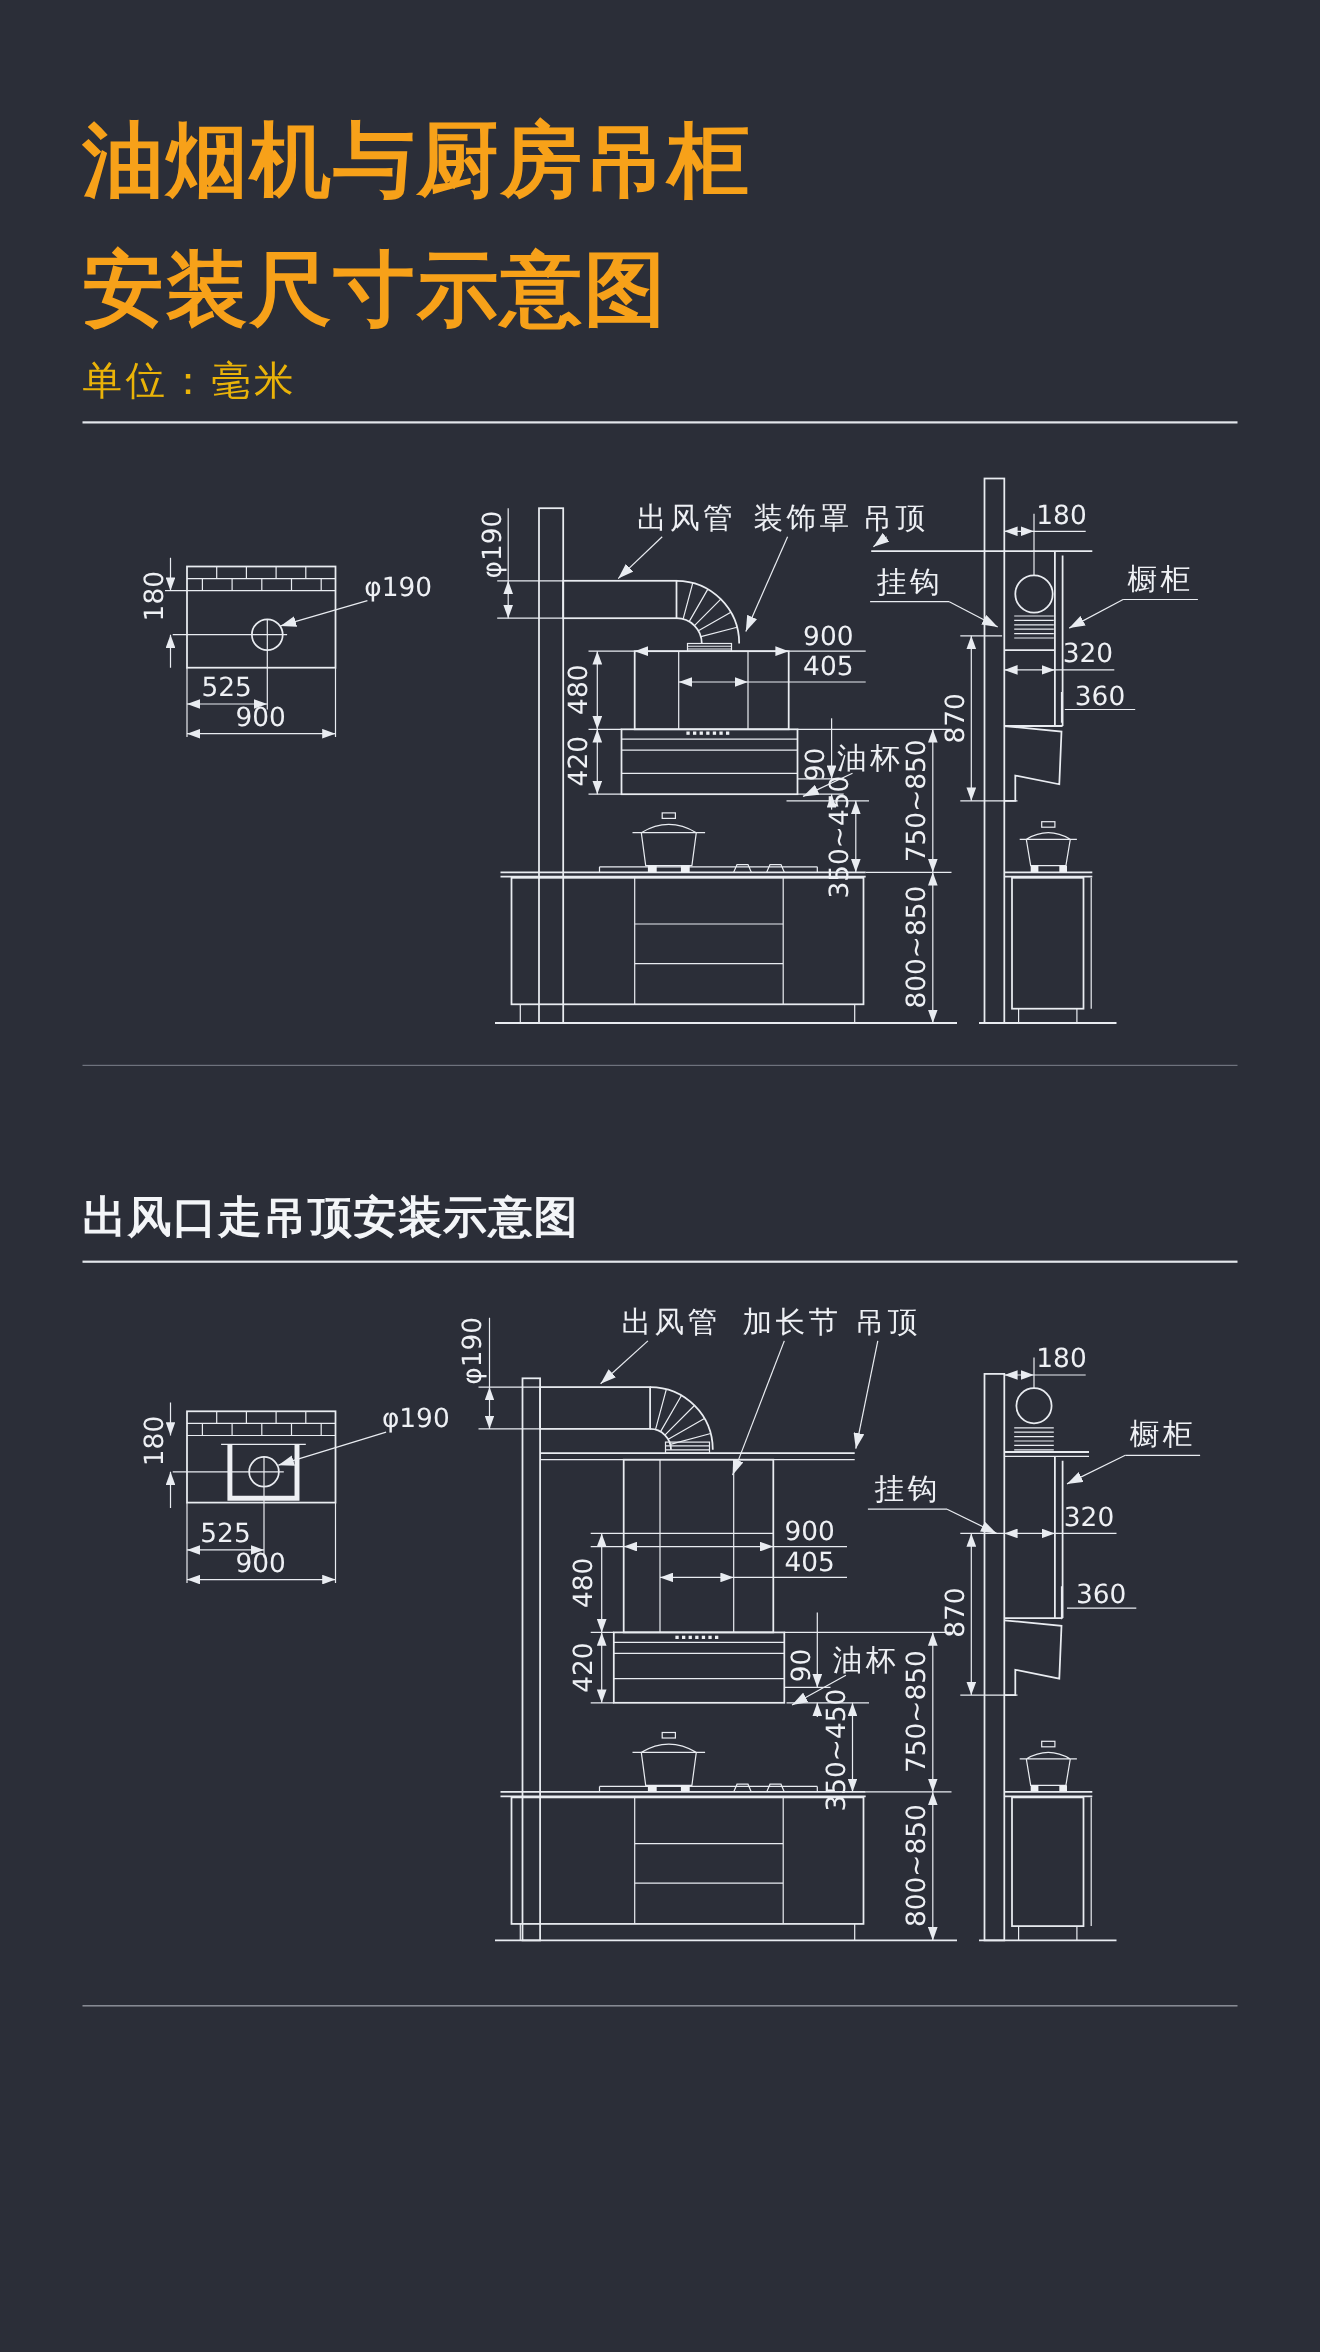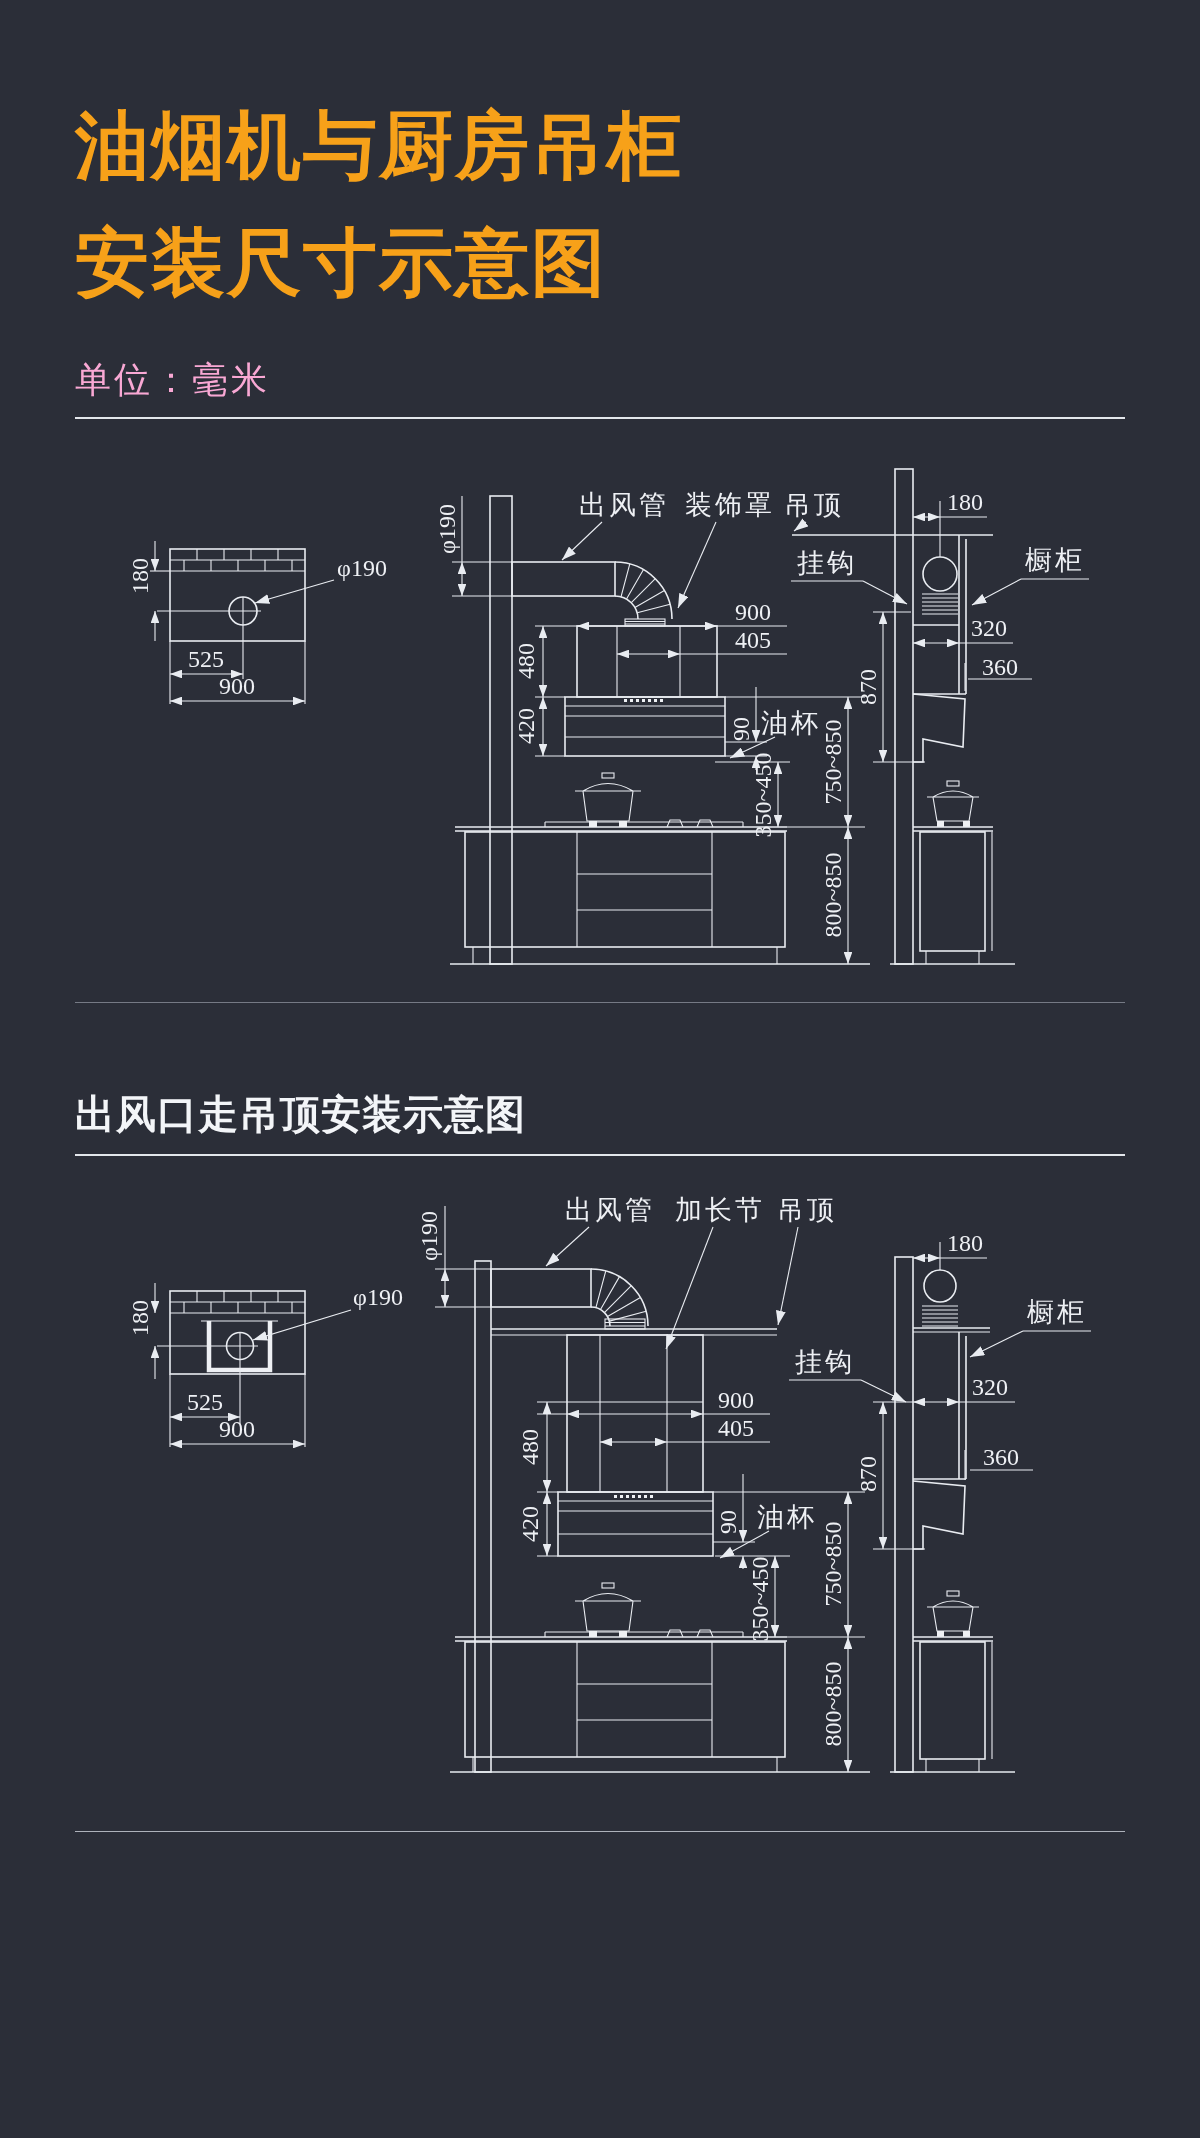--- a/index.html
+++ b/index.html
@@ -2,37 +2,36 @@
 <html><head>
 <meta charset="utf-8">
 <style>
   html,body{margin:0;padding:0;}
   body{
     width:1200px;height:2138px;
     background:#2b2e38;
     font-family:"DejaVu Sans","Liberation Sans",sans-serif;
     overflow:hidden;
   }
-  .content{width:1050px;margin-left:75px;font-family:Liberation Serif, serif;}
+  .content{width:1050px;margin-left:75px;}
   .main-title{
     margin:0;padding-top:88px;
     color:#f7a119;
     font-size:74px;font-weight:bold;
     line-height:117px;letter-spacing:2px;
   }
   .unit-line{
-    margin-top:34px;
-    color:#f9a8d4;font-size:36px;letter-spacing:3px;
+    color:#eab308;font-size:36px;letter-spacing:3px;
   }
   .section-heading{
     margin:0;
     color:#f3f5f8;font-size:40px;font-weight:bold;letter-spacing:1px;
   }
   .heading-1{margin-top:66px;}
-  .heading-2{margin-top:84px;}
+  .heading-2{margin-top:110px;}
   .heading-rule{height:0;border:none;border-top:2px solid #e3e6eb;margin:12px 0 0 0;}
   .section-divider{height:0;border:none;border-top:1px solid #767a85;margin:8px 0 0 0;}
   .footer-rule{height:0;border:none;border-top:1px solid #aeb2bb;margin:37px 0 0 0;}
   svg{display:block;}
   svg .s{stroke:#e9ecf1;stroke-width:1.6;fill:none;}
   svg .t{stroke:#e9ecf1;stroke-width:1.1;fill:none;}
   svg .thick{stroke:#eef0f4;stroke-width:4.5;fill:none;}
   svg text{fill:#eef0f4;stroke:none;}
   svg .num{font-size:24px;}
   svg .lbl{font-size:27px;letter-spacing:3px;}

